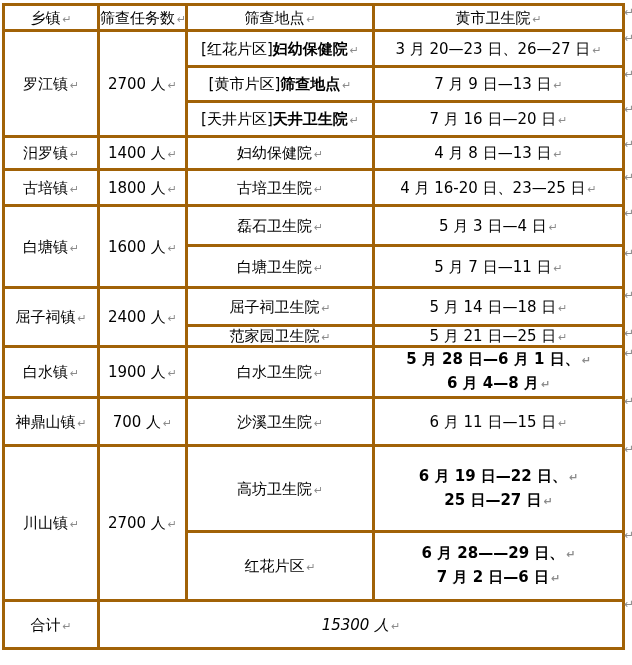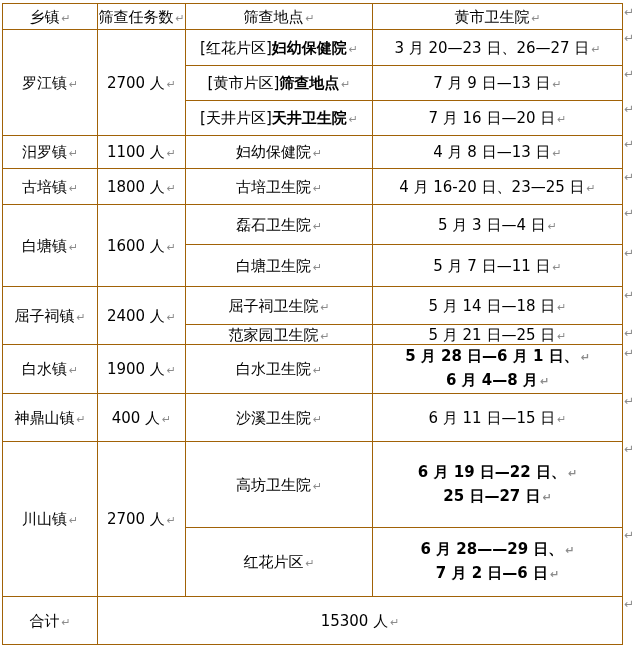--- a/index.html
+++ b/index.html
@@ -18,36 +18,37 @@
   }
   table.sched {
     position: absolute;
     left: 2px;
     top: 3px;
     width: 620px;
     border-collapse: collapse;
     table-layout: fixed;
   }
   table.sched td {
-    border: 1px solid #a16207;
+    border: 3px solid #a16207;
     padding: 0;
     font-size: 15px;
     line-height: 1.2;
     text-align: center;
     vertical-align: middle;
     overflow: hidden;
     white-space: nowrap;
   }
   td.left {
     text-align: left;
     padding-left: 10px;
   }
   td.total-cell {
     text-align: left;
     padding-left: 9px;
+    font-style: italic;
   }
   b.locname { font-weight: bold; }
   .tline { line-height: 22px; font-weight: bold; }
   .pmark {
     color: #8c8c8c;
     font-size: 11px;
     margin-left: 2px;
     font-family: "DejaVu Sans", sans-serif;
   }
   .mm {
@@ -89,21 +90,21 @@
       <td class="left"><span>[黄市片区]</span><b class="locname">筛查地点</b><span class="pmark">↵</span></td>
       <td><span>7 月 9 日—13 日</span><span class="pmark">↵</span></td>
     </tr>
     <tr style="height:35px">
       <td class="left"><span>[天井片区]</span><b class="locname">天井卫生院</b><span class="pmark">↵</span></td>
       <td><span>7 月 16 日—20 日</span><span class="pmark">↵</span></td>
     </tr>
 
     <tr style="height:33px">
       <td><span>汨罗镇</span><span class="pmark">↵</span></td>
-      <td><span>1100 人</span><span class="pmark">↵</span></td>
+      <td><span>1400 人</span><span class="pmark">↵</span></td>
       <td><span>妇幼保健院</span><span class="pmark">↵</span></td>
       <td><span>4 月 8 日—13 日</span><span class="pmark">↵</span></td>
     </tr>
 
     <tr style="height:36px">
       <td><span>古培镇</span><span class="pmark">↵</span></td>
       <td><span>1800 人</span><span class="pmark">↵</span></td>
       <td><span>古培卫生院</span><span class="pmark">↵</span></td>
       <td><span>4 月 16-20 日、23—25 日</span><span class="pmark">↵</span></td>
     </tr>
@@ -135,21 +136,21 @@
       <td><span>1900 人</span><span class="pmark">↵</span></td>
       <td><span>白水卫生院</span><span class="pmark">↵</span></td>
       <td>
         <div class="tline"><span>5 月 28 日—6 月 1 日、</span><span class="pmark">↵</span></div>
         <div class="tline"><span>6 月 4—8 月</span><span class="pmark">↵</span></div>
       </td>
     </tr>
 
     <tr style="height:48px">
       <td><span>神鼎山镇</span><span class="pmark">↵</span></td>
-      <td><span>400 人</span><span class="pmark">↵</span></td>
+      <td><span>700 人</span><span class="pmark">↵</span></td>
       <td><span>沙溪卫生院</span><span class="pmark">↵</span></td>
       <td><span>6 月 11 日—15 日</span><span class="pmark">↵</span></td>
     </tr>
 
     <tr style="height:86px">
       <td rowspan="2"><span>川山镇</span><span class="pmark">↵</span></td>
       <td rowspan="2"><span>2700 人</span><span class="pmark">↵</span></td>
       <td><span>高坊卫生院</span><span class="pmark">↵</span></td>
       <td>
         <div class="tline"><span>6 月 19 日—22 日、</span><span class="pmark">↵</span></div>

